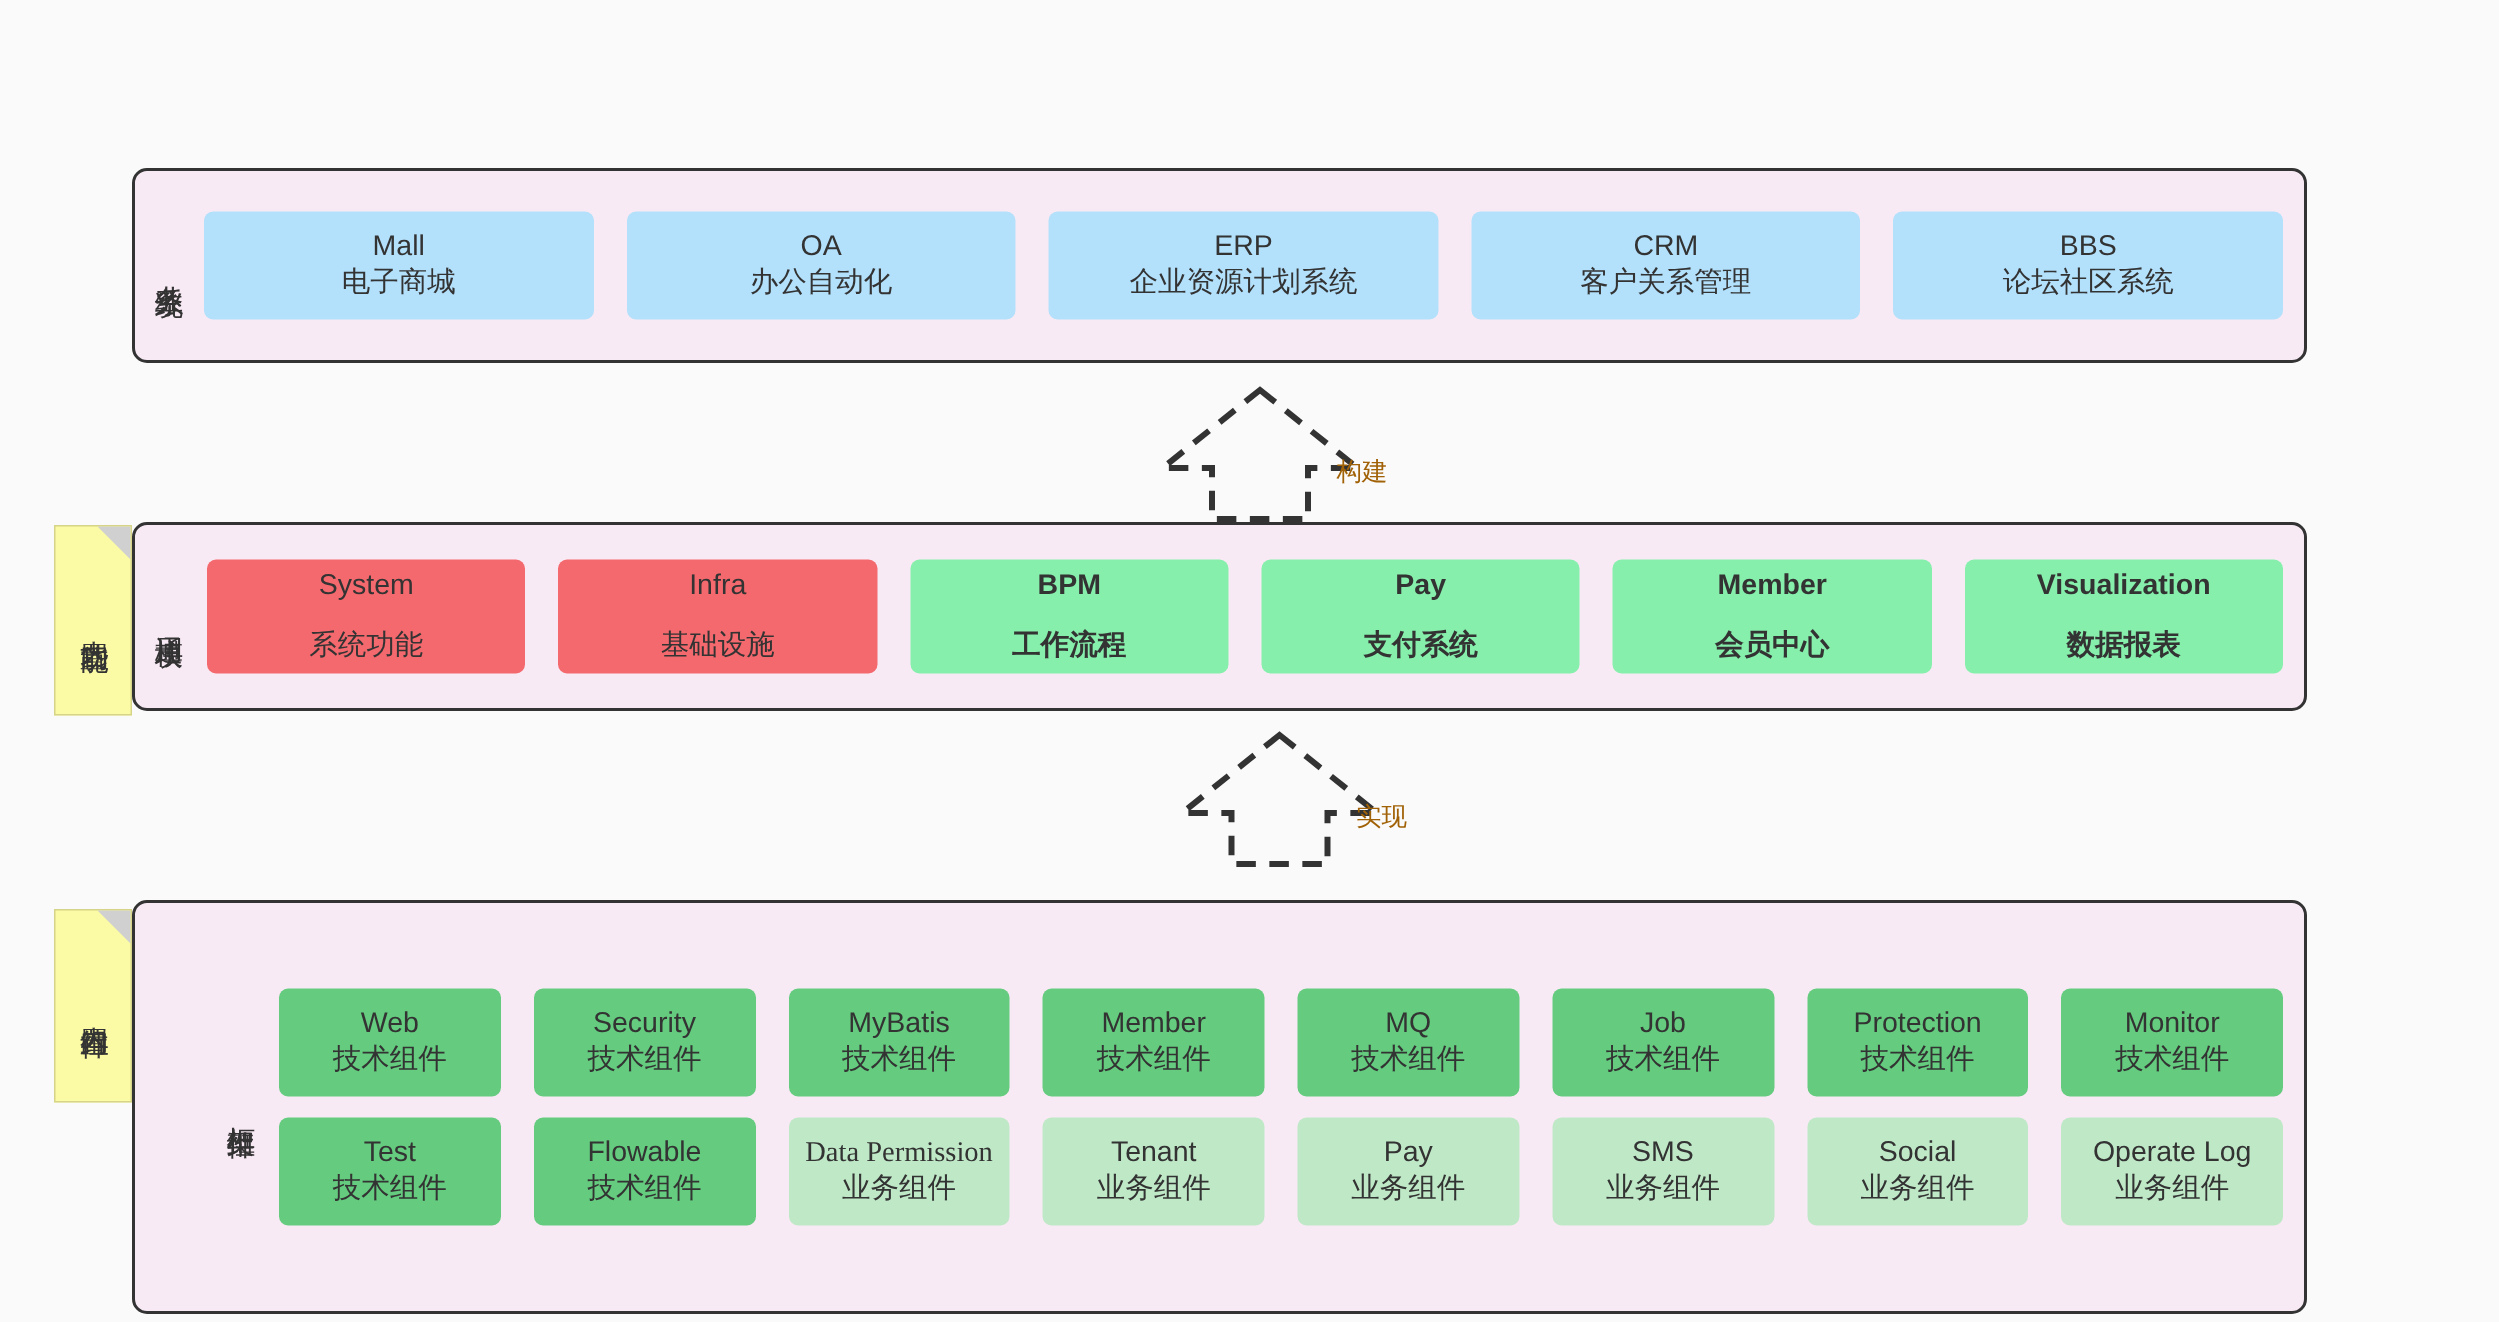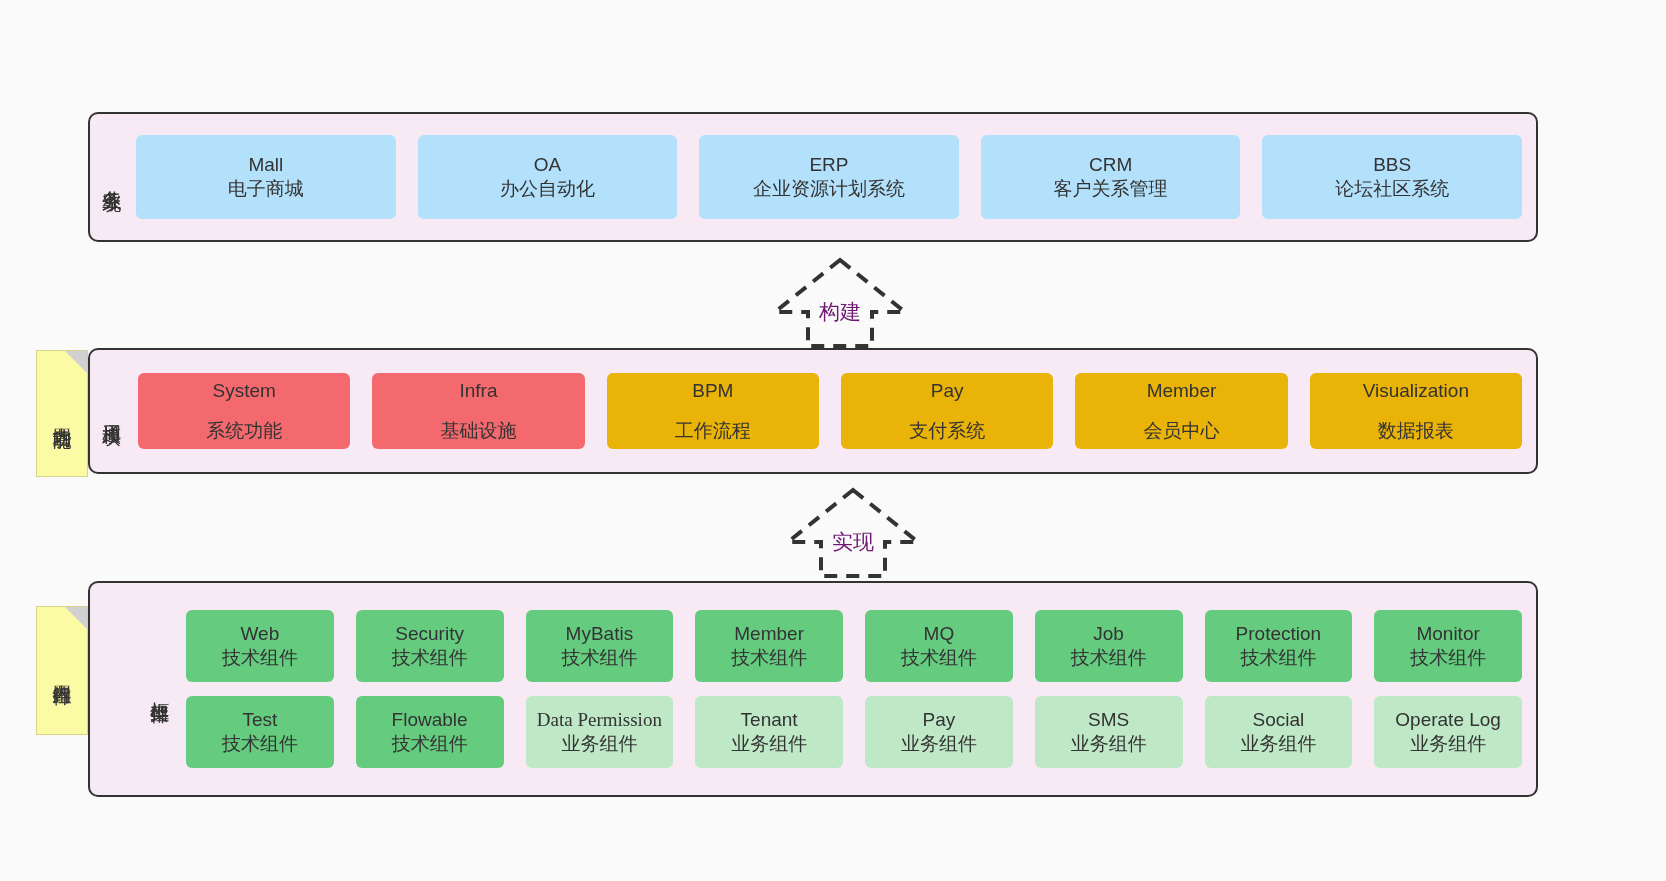--- a/index.html
+++ b/index.html
@@ -79,30 +79,30 @@
     color: #333333;
     padding: 6px 4px;
     min-width: 0;
   }
   .box .t1 { white-space: nowrap; }
   .box .t2 { white-space: nowrap; }
   .box.wrap .t1 { white-space: normal; font-family: Liberation Serif, serif; }
 
   .blue   { background: #b3e0fb; }
   .red    { background: #f4696e; }
-  .pink   { background: #eab308; }
+  .pink   { background: #86efac; font-weight: bold; }
   .green  { background: #64cb7f; }
   .lgreen { background: #bfe8c7; }
 
   .layer-business { left: 88px;  top: 112px;  width: 1450px; height: 130px; }
   .layer-common   { left: 88px;  top: 348px;  width: 1450px; height: 126px; }
-  .layer-frame    { left: 88px;  top: 581px;  width: 1450px; height: 216px; padding-left: 48px; }
+  .layer-frame    { left: 88px;  top: 600px;  width: 1450px; height: 276px; padding-left: 48px; }
 
   .layer-business .layer-body { padding-left: 2px; }
-  .layer-business .box { height: 84px; }
+  .layer-business .box { height: 72px; }
   .layer-common   .box { height: 76px; gap: 16px; }
   .layer-frame    .box { height: 72px; }
 
   
   .note {
     position: absolute;
     box-sizing: border-box;
     background: #fcfba5;
     border: 1px solid #d6d488;
     display: flex;
@@ -133,23 +133,23 @@
     position: absolute;
     width: 170px;
     height: 92px;
   }
   .arrow svg { display: block; overflow: visible; }
   .arrow-label {
     position: absolute;
     left: 0;
     right: 0;
     bottom: 22px;
-    text-align: center;
-    font-size: 21px;
-    color: #701a75;
+    text-align: right;
+    font-size: 17px;
+    color: #a16207;
     background: transparent;
   }
   .arrow-build { left: 755px; top: 256px; }
   .arrow-impl  { left: 768px; top: 486px; }
 </style>
 </head>
 <body>
 
 <div class="canvas">
 

